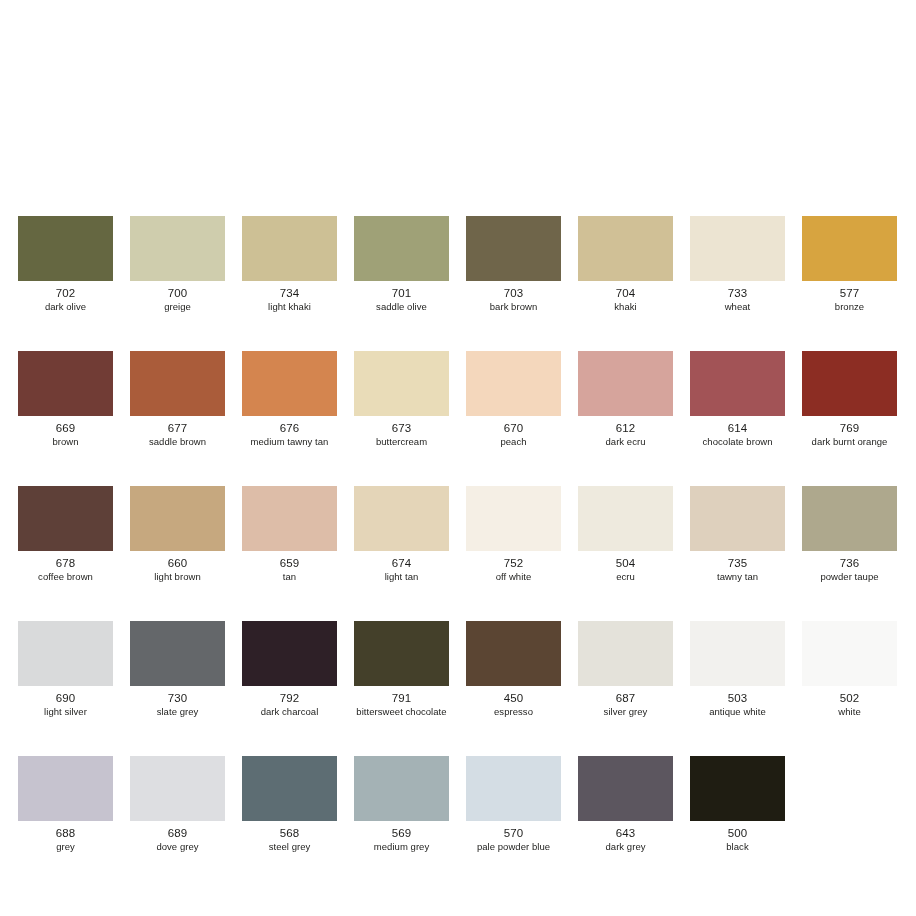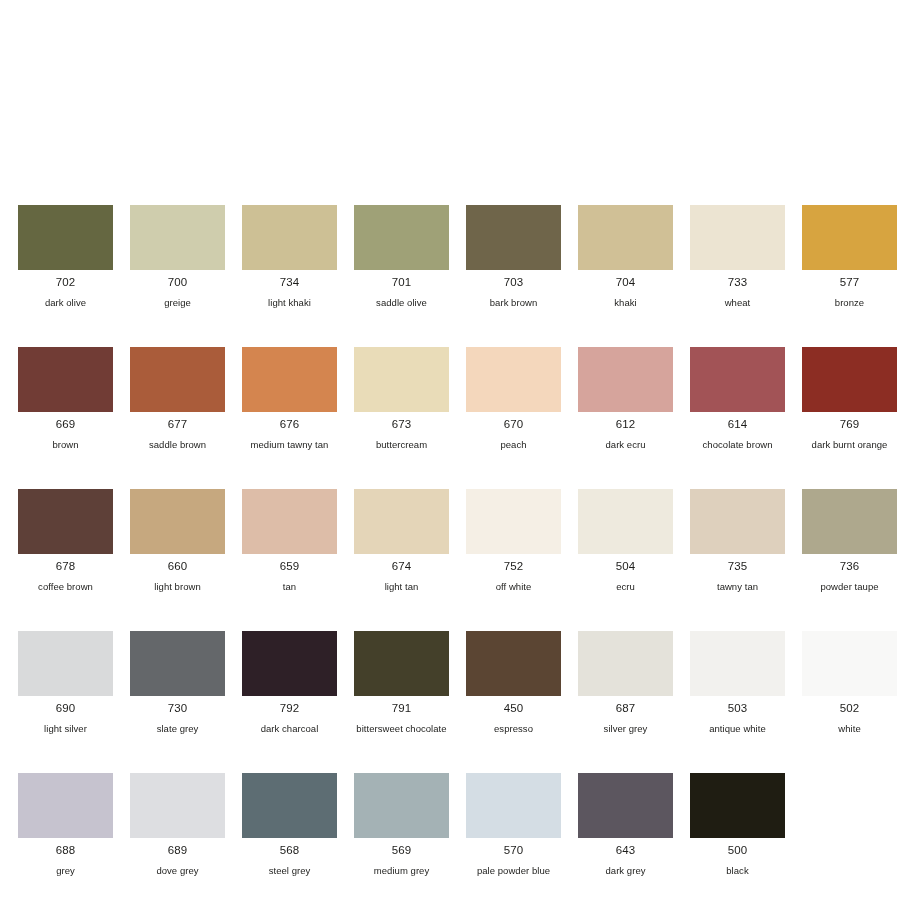--- a/index.html
+++ b/index.html
@@ -19,21 +19,21 @@
   #chart-root {
     position: relative;
     width: 916px;
     height: 916px;
     background: #ffffff;
   }
 
   #swatch-grid {
     position: absolute;
     left: 18px;
-    top: 205px;
+    top: 216px;
     width: 880px;
     display: grid;
     grid-template-columns: repeat(8, 95px);
     column-gap: 17px;
     row-gap: 38px;
   }
 
   .swatch-cell {
     width: 95px;
     display: flex;
@@ -51,21 +51,21 @@
   .swatch-code {
     margin-top: 6px;
     font-size: 11.5px;
     line-height: 13px;
     color: #1d1d1b;
     text-align: center;
     letter-spacing: 0.1px;
   }
 
   .swatch-name {
-    margin-top: 8px;
+    margin-top: 1px;
     font-size: 9.5px;
     line-height: 12px;
     color: #1d1d1b;
     text-align: center;
     white-space: nowrap;
     letter-spacing: 0.05px;
   }
 </style>
 </head>
 <body style="background: rgb(255, 255, 255);">

